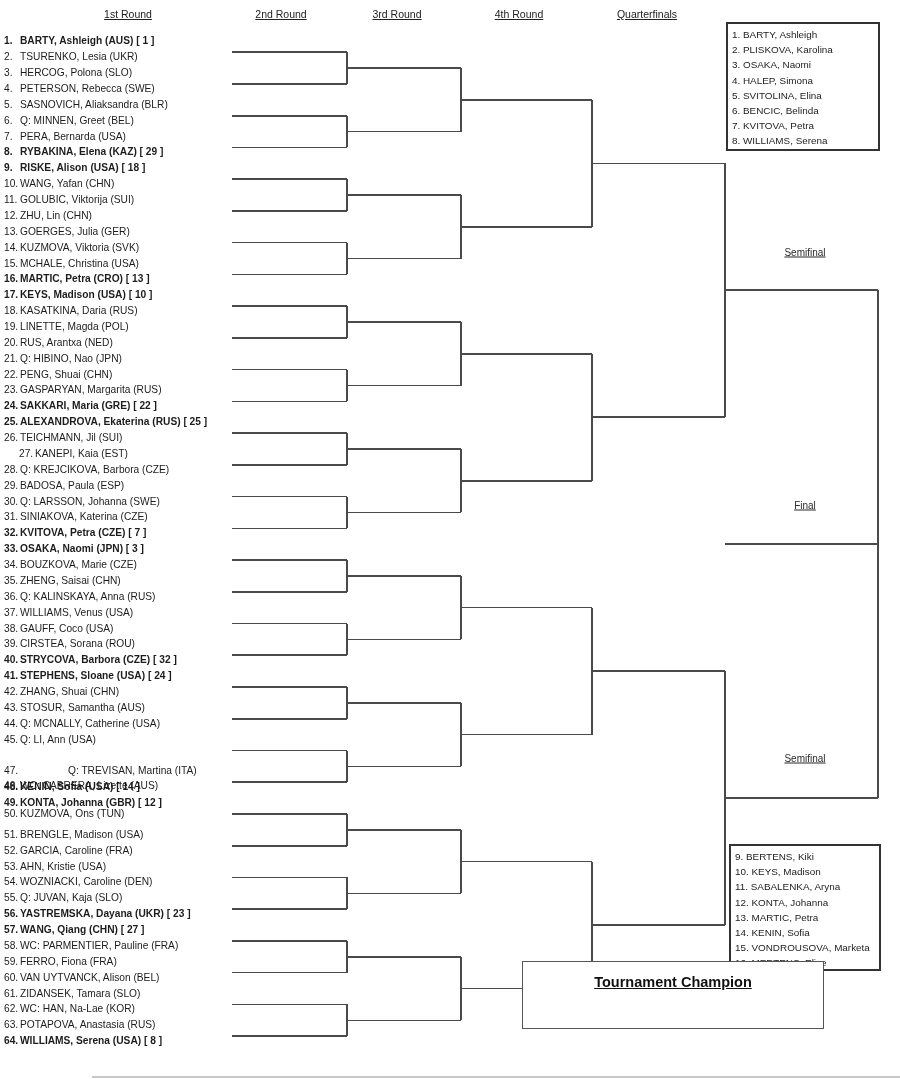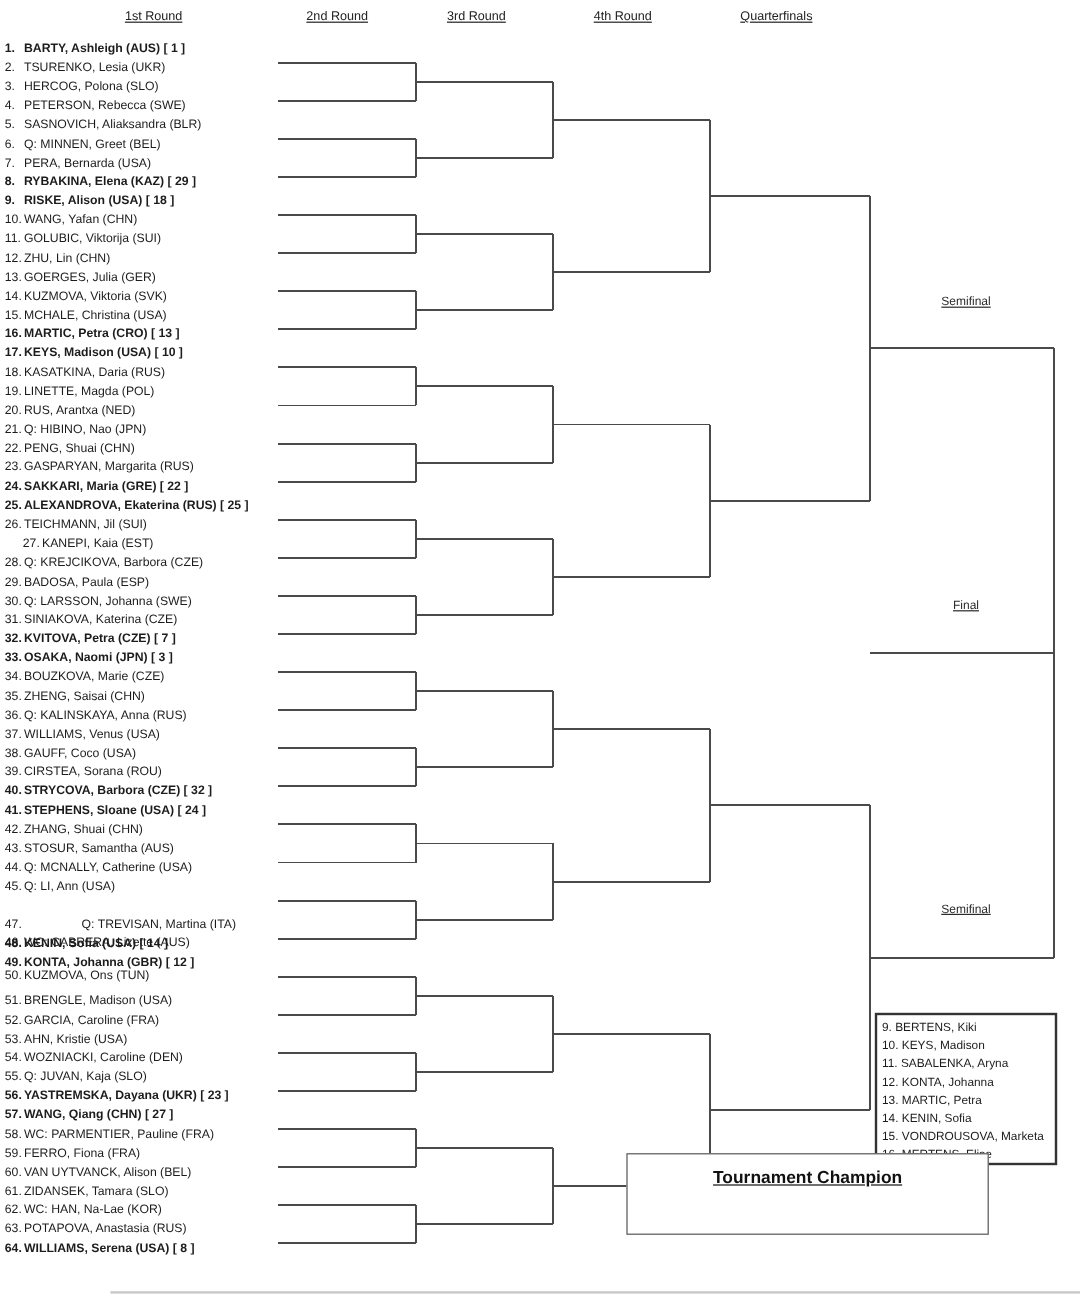--- a/index.html
+++ b/index.html
@@ -408,20 +408,30 @@
       <div class="player-row seeded" style="top: 1034.1px;">
     <span class="pnum">64.</span>
     <span class="pname">WILLIAMS, Serena (USA) [ 8 ]</span>
   </div>
     </div>
 
   <span class="stage-label" style="left:805px;top:252px">Semifinal</span>
   <span class="stage-label" style="left:805px;top:505px">Final</span>
   <span class="stage-label" style="left:805px;top:758px">Semifinal</span>
 
+  <div class="qf-box" id="box-top-eight">
+      <div class="qf-row">1. BARTY, Ashleigh</div>
+      <div class="qf-row">2. PLISKOVA, Karolina</div>
+      <div class="qf-row">3. OSAKA, Naomi</div>
+      <div class="qf-row">4. HALEP, Simona</div>
+      <div class="qf-row">5. SVITOLINA, Elina</div>
+      <div class="qf-row">6. BENCIC, Belinda</div>
+      <div class="qf-row">7. KVITOVA, Petra</div>
+      <div class="qf-row">8. WILLIAMS, Serena</div>
+    </div>
   <div class="qf-box" id="box-bottom-eight">
       <div class="qf-row">9. BERTENS, Kiki</div>
       <div class="qf-row">10. KEYS, Madison</div>
       <div class="qf-row">11. SABALENKA, Aryna</div>
       <div class="qf-row">12. KONTA, Johanna</div>
       <div class="qf-row">13. MARTIC, Petra</div>
       <div class="qf-row">14. KENIN, Sofia</div>
       <div class="qf-row">15. VONDROUSOVA, Marketa</div>
       <div class="qf-row">16. MERTENS, Elise</div>
     </div>

